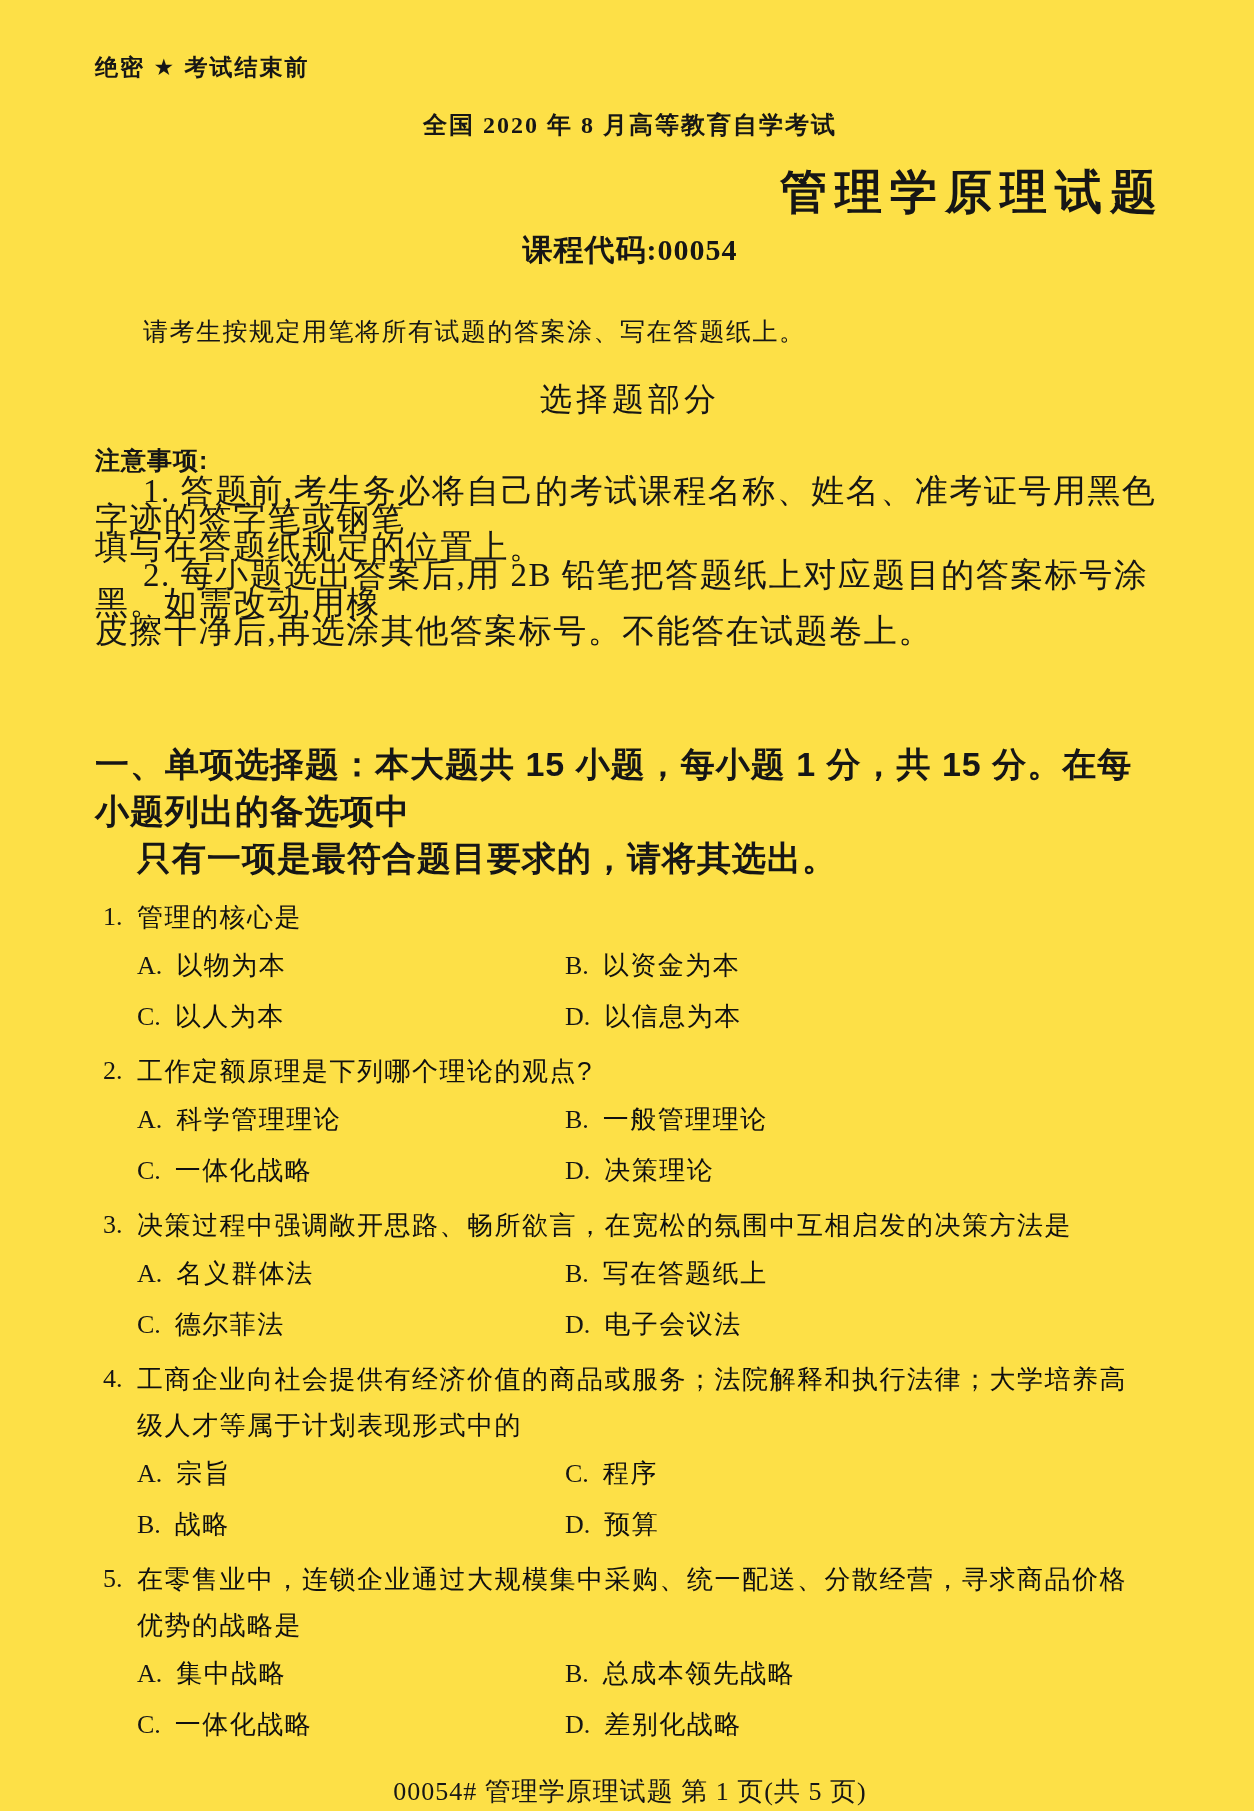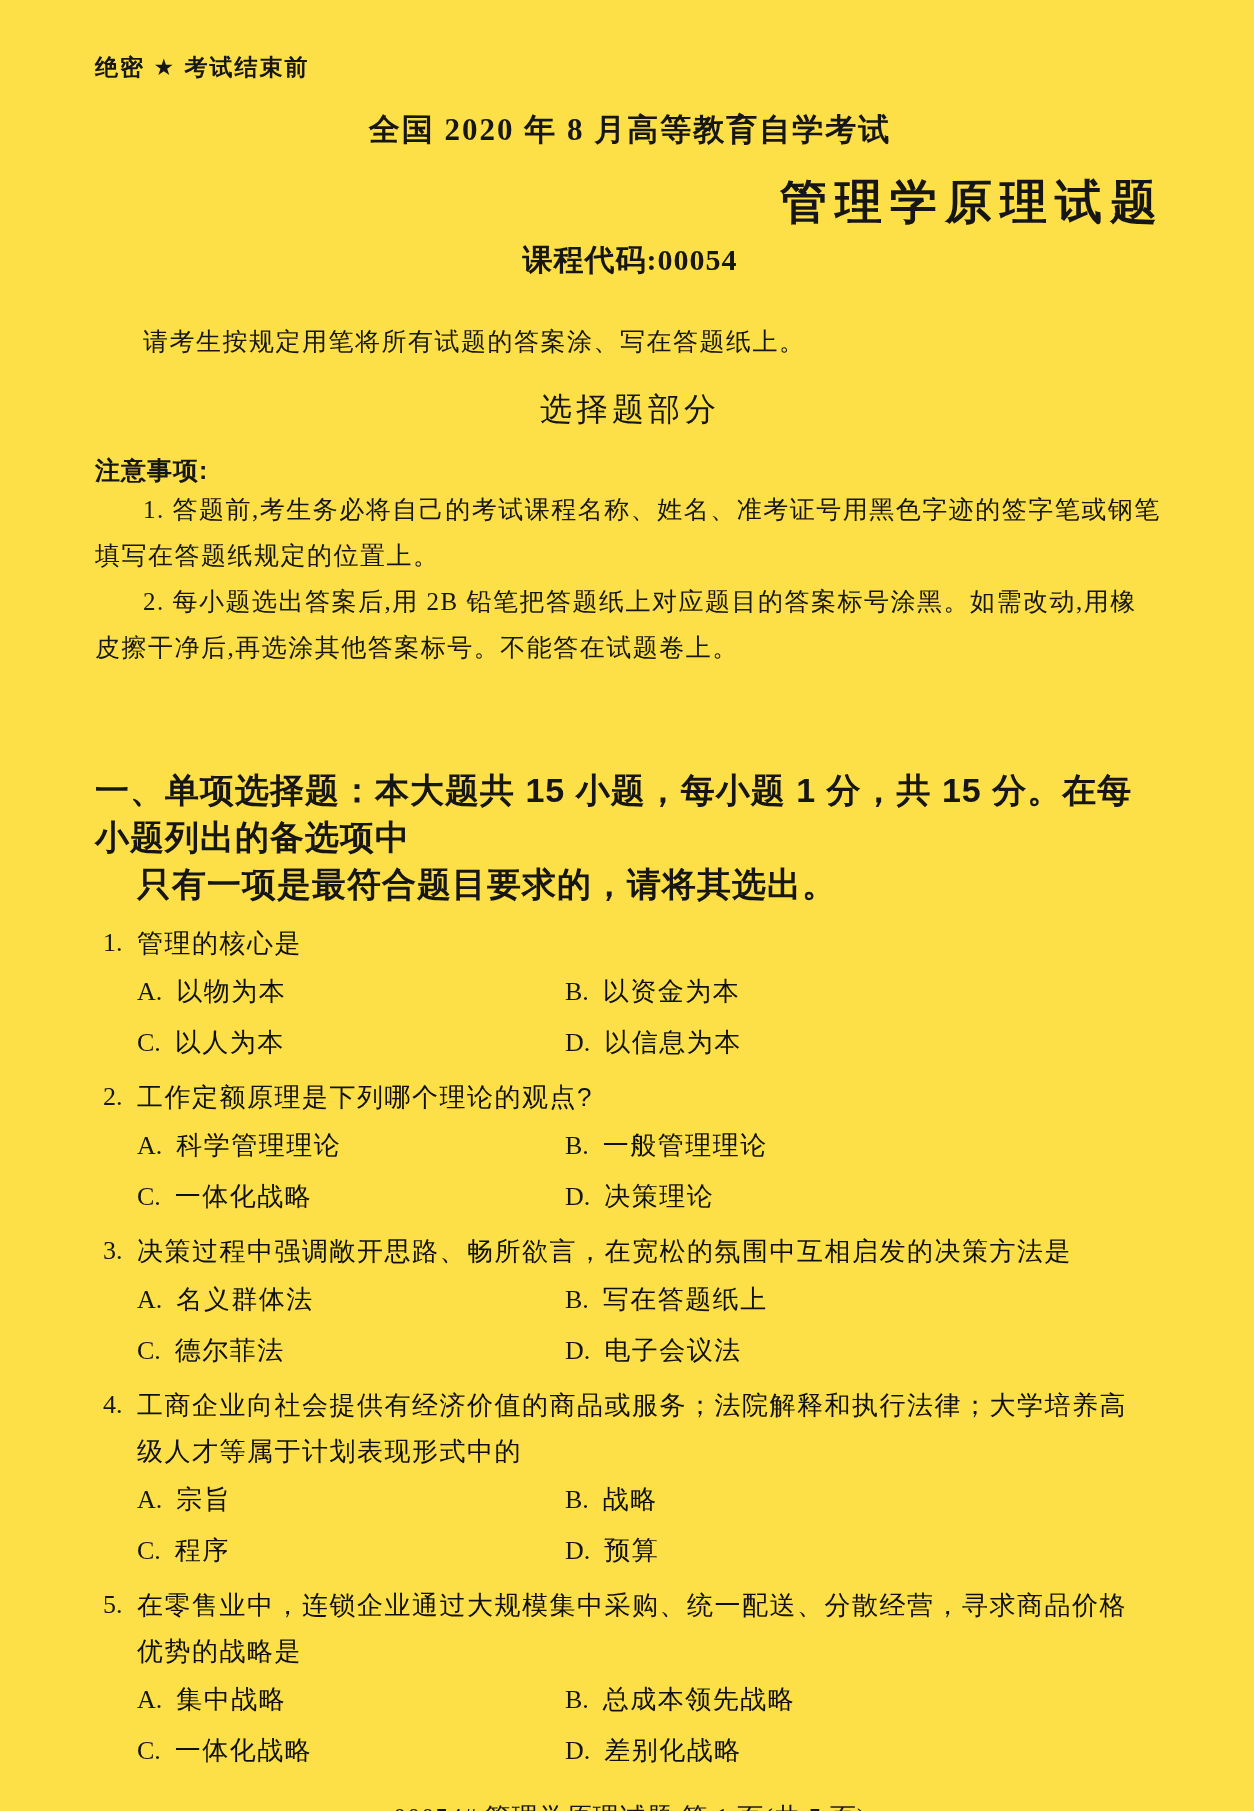--- a/index.html
+++ b/index.html
@@ -17,21 +17,21 @@
   }
   .classification {
     font-family: "Liberation Sans", "DejaVu Sans", sans-serif;
     font-weight: 700;
     font-size: 23px;
     letter-spacing: 2px;
   }
   .title-line1 {
     margin-top: 26px;
     text-align: center;
-    font-size: 31px;
+    font-size: 24px;
     font-weight: 600;
     letter-spacing: 2px;
   }
   .title-line2 {
     margin-top: 20px;
     text-align: right;
     font-size: 47px;
     font-weight: 800;
     letter-spacing: 8px;
   }
@@ -58,22 +58,22 @@
   }
   .notes-heading {
     margin-top: 22px;
     font-family: "Liberation Sans", "DejaVu Sans", sans-serif;
     font-size: 25px;
     font-weight: 700;
     letter-spacing: 1px;
     line-height: 33px;
   }
   .note-line {
-    font-size: 25px;
-    line-height: 46px;
+    font-size: 33px;
+    line-height: 28px;
     letter-spacing: 1.5px;
   }
   .note-line.first { text-indent: 48px; }
   .section-heading {
     margin-top: 96px;
     font-family: "Liberation Sans", "DejaVu Sans", sans-serif;
     font-weight: 700;
     font-size: 34px;
     line-height: 47px;
     letter-spacing: 1px;
@@ -186,22 +186,22 @@
     <div class="question">
       <div class="q-line">
         <span class="q-num">4.</span>
         <span class="q-text">工商企业向社会提供有经济价值的商品或服务；法院解释和执行法律；大学培养高</span>
       </div>
       <div class="q-line cont">
         <span class="q-text">级人才等属于计划表现形式中的</span>
       </div>
       <div class="opts">
         <div class="opt"><span class="opt-letter">A.</span><span class="opt-text">宗旨</span></div>
+        <div class="opt"><span class="opt-letter">C.</span><span class="opt-text">程序</span></div>
         <div class="opt"><span class="opt-letter">B.</span><span class="opt-text">战略</span></div>
-        <div class="opt"><span class="opt-letter">C.</span><span class="opt-text">程序</span></div>
         <div class="opt"><span class="opt-letter">D.</span><span class="opt-text">预算</span></div>
       </div>
     </div>
 
     <div class="question">
       <div class="q-line">
         <span class="q-num">5.</span>
         <span class="q-text">在零售业中，连锁企业通过大规模集中采购、统一配送、分散经营，寻求商品价格</span>
       </div>
       <div class="q-line cont">

